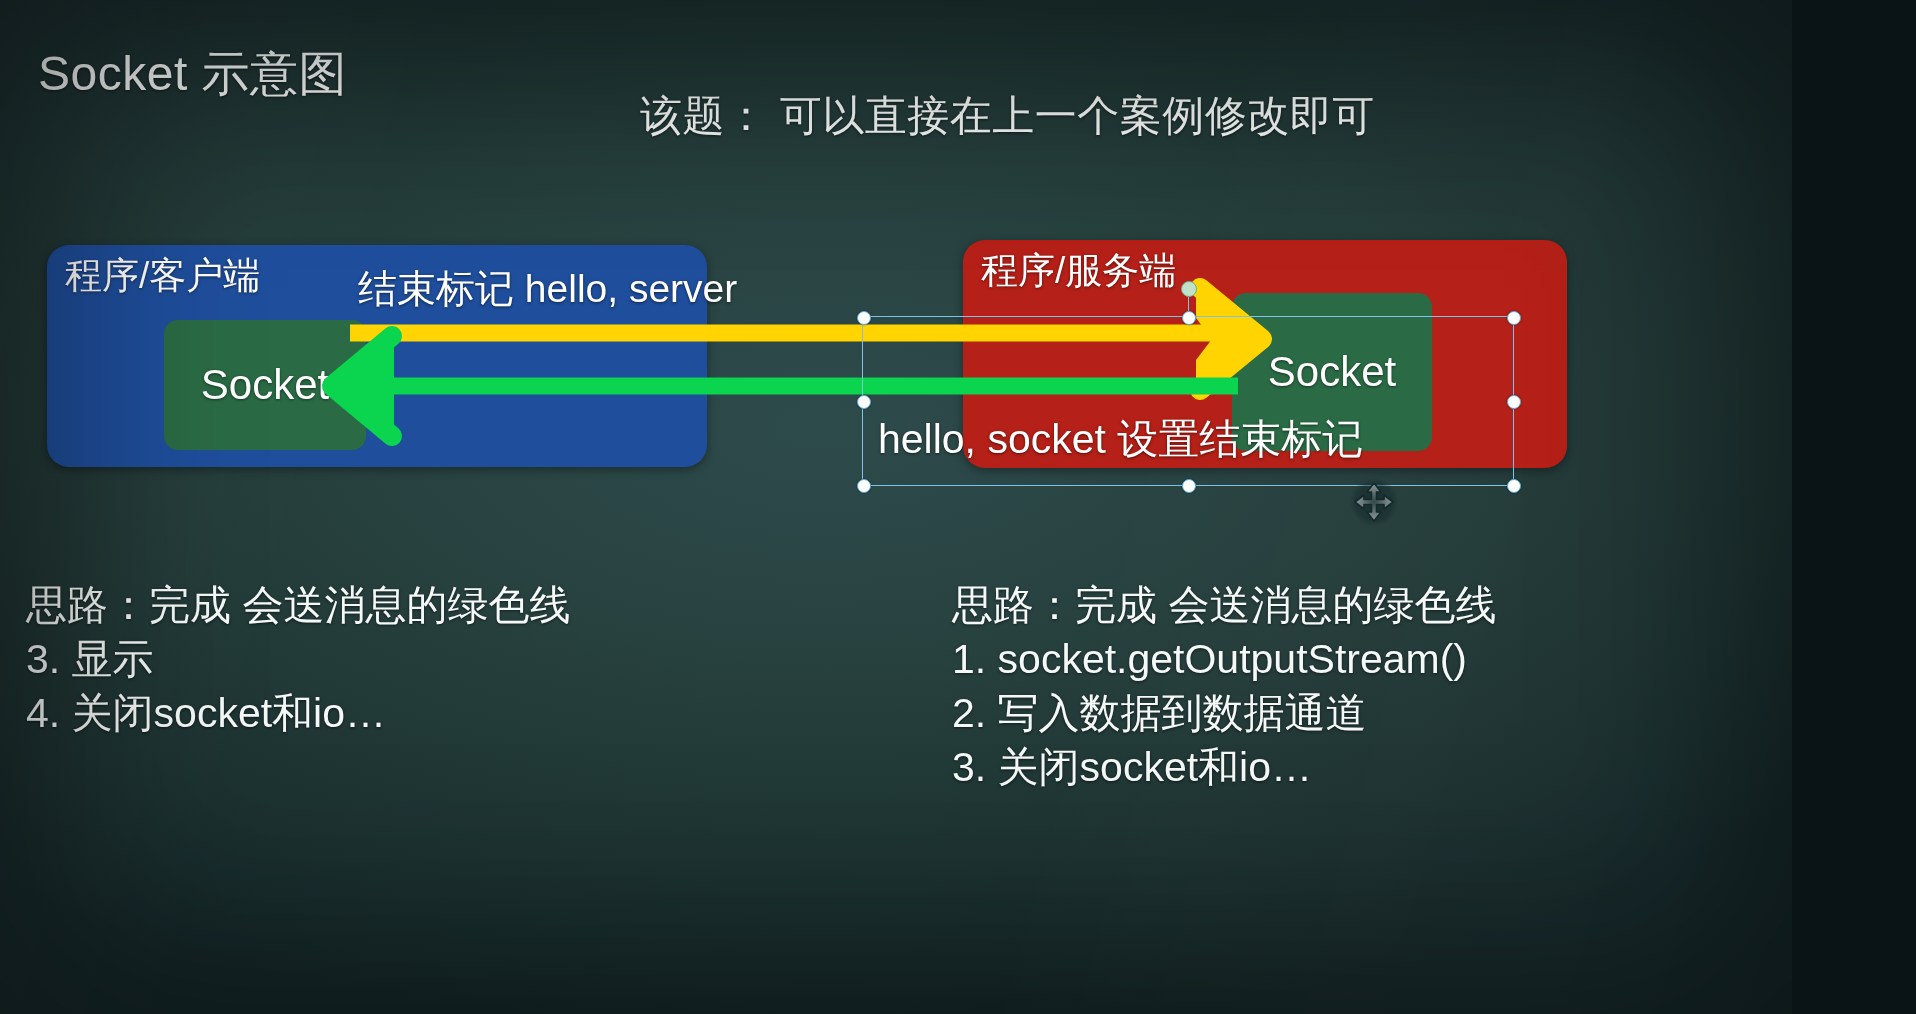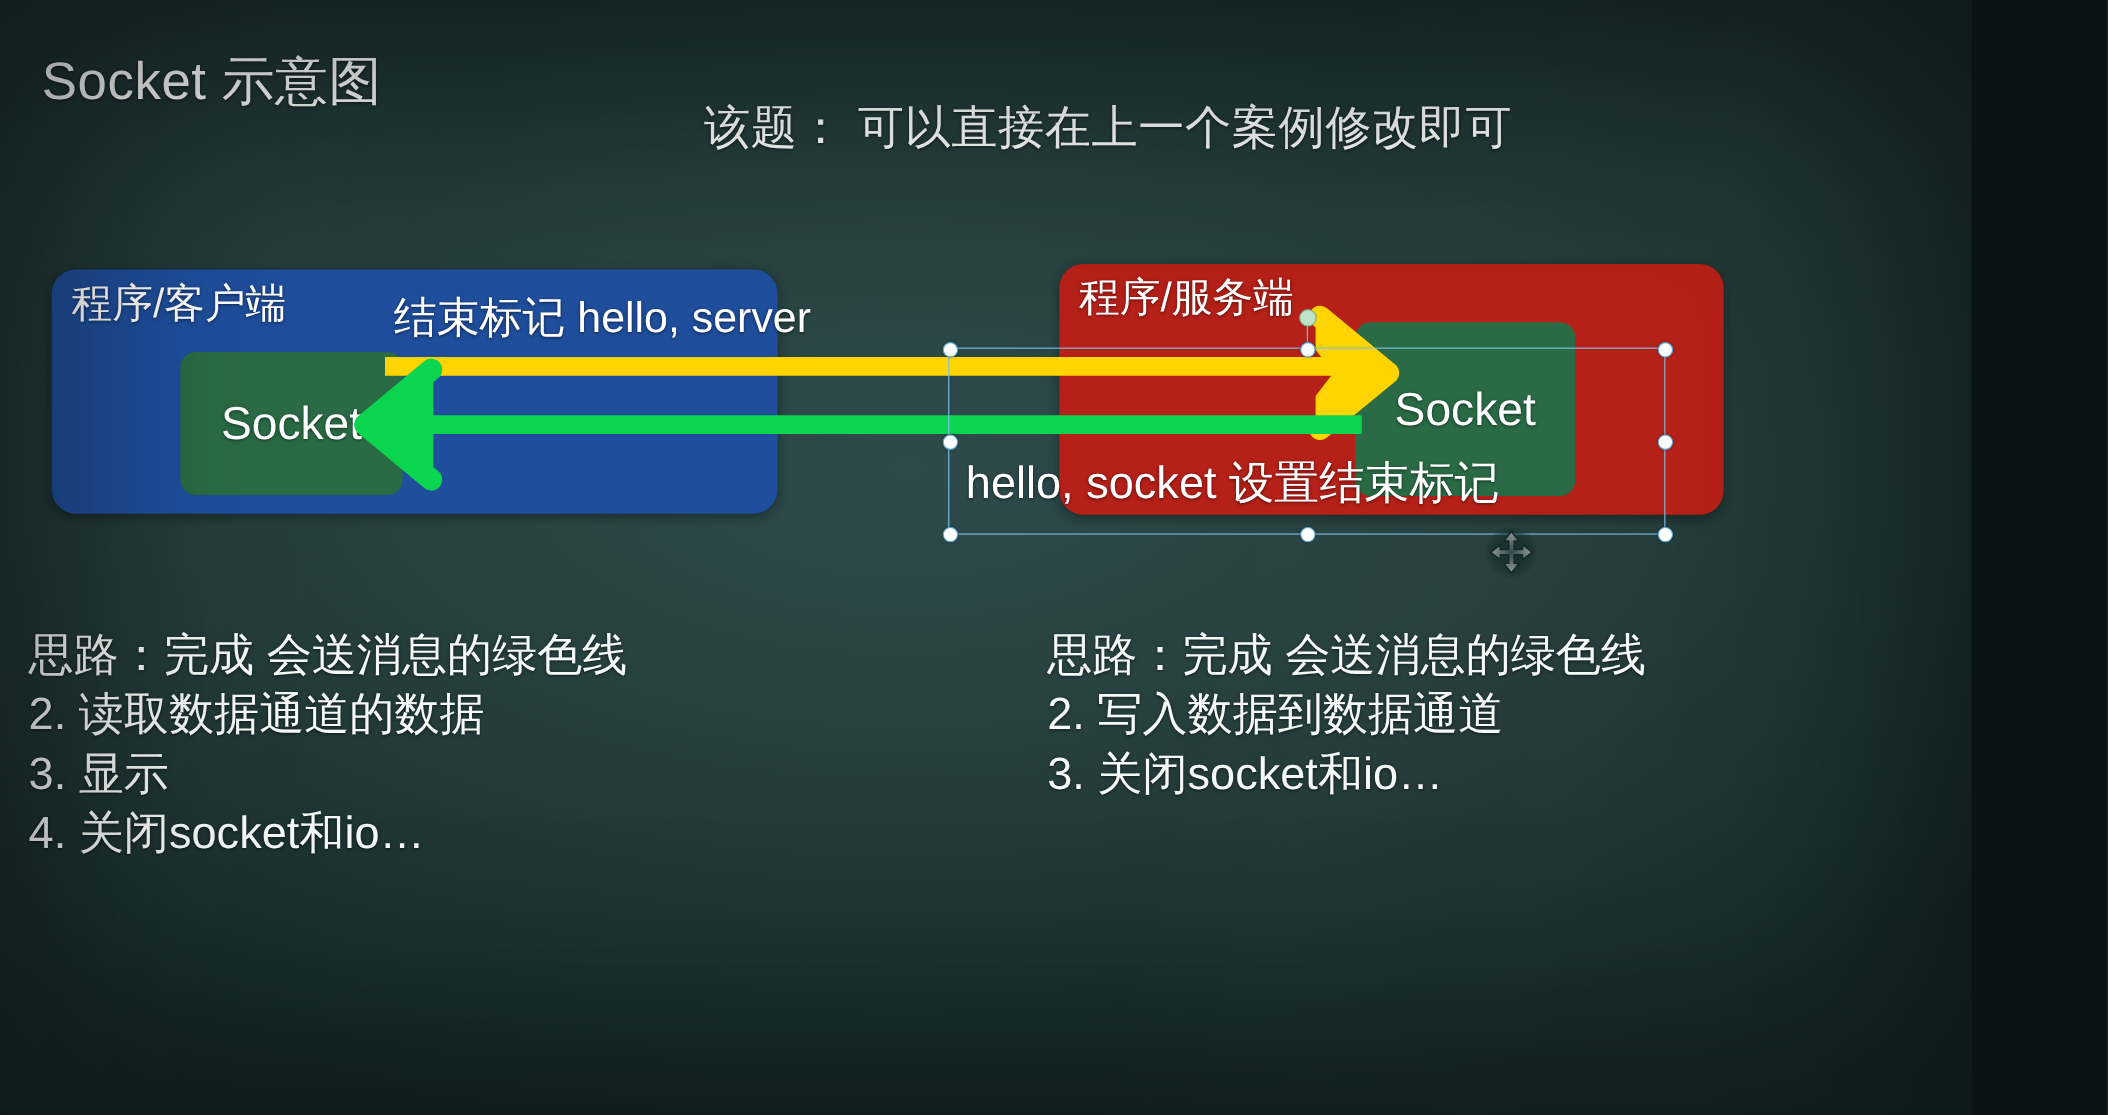--- a/index.html
+++ b/index.html
@@ -150,20 +150,21 @@
     border: 1.5px solid #6fae86;
   }
 
   
   .notes {
     font-size: 41px;
     color: #f4f8f7;
     line-height: 1.32;
     text-shadow: 0 1px 3px rgba(0,0,0,.55);
     white-space: nowrap;
+    margin-top: 10px;
   }
   .notes-left  { left: 26px;  top: 568px; }
   .notes-right { left: 952px; top: 568px; }
   .notes .note-line { display: block; }
 
   
   .cursor-move {
     left: 1350px; top: 478px;
     width: 48px; height: 48px;
   }
@@ -231,24 +232,24 @@
 
   <div class="layer cursor-move">
     <span class="cursor-glow"></span>
     <svg width="48" height="48" viewBox="0 0 48 48">
       <path d="M24 5 L31 14 L26.5 14 L26.5 21.5 L34 21.5 L34 17 L43 24 L34 31 L34 26.5 L26.5 26.5 L26.5 34 L31 34 L24 43 L17 34 L21.5 34 L21.5 26.5 L14 26.5 L14 31 L5 24 L14 17 L14 21.5 L21.5 21.5 L21.5 14 L17 14 Z" fill="#f0f4f3" stroke="#14282a" stroke-width="1.6" stroke-linejoin="round"></path>
     </svg>
   </div>
 
   <div class="layer notes notes-left">
     <span class="note-line">思路：完成 会送消息的绿色线</span>
-    <span class="note-line">2. 读取数据通道的数据</span>
     <span class="note-line">3. 显示</span>
     <span class="note-line">4. 关闭socket和io…</span>
   </div>
 
   <div class="layer notes notes-right">
     <span class="note-line">思路：完成 会送消息的绿色线</span>
+    <span class="note-line">1. socket.getOutputStream()</span>
     <span class="note-line">2. 写入数据到数据通道</span>
     <span class="note-line">3. 关闭socket和io…</span>
   </div>
 
 </div>
 
 </body></html>

